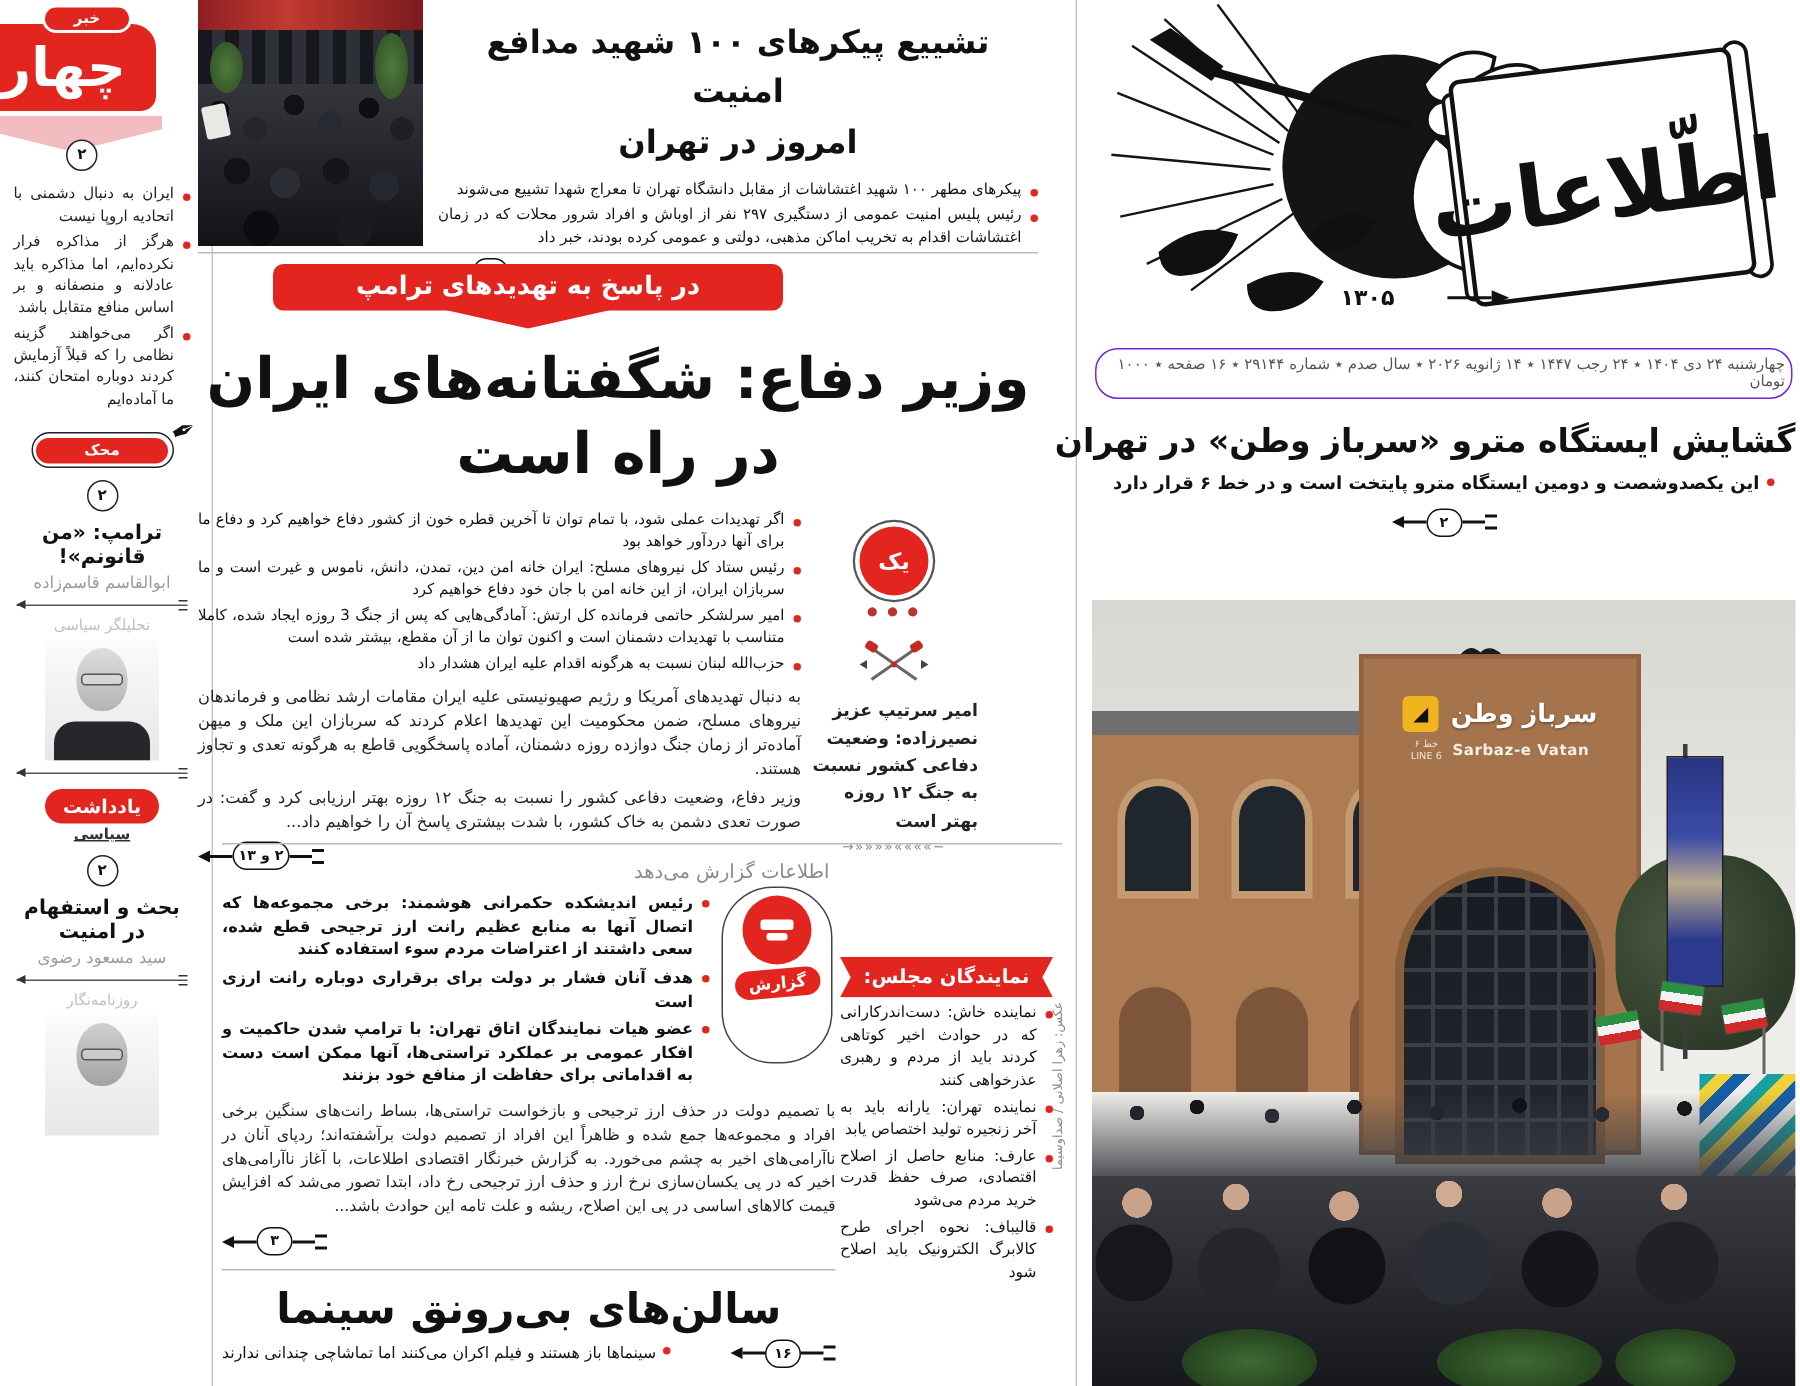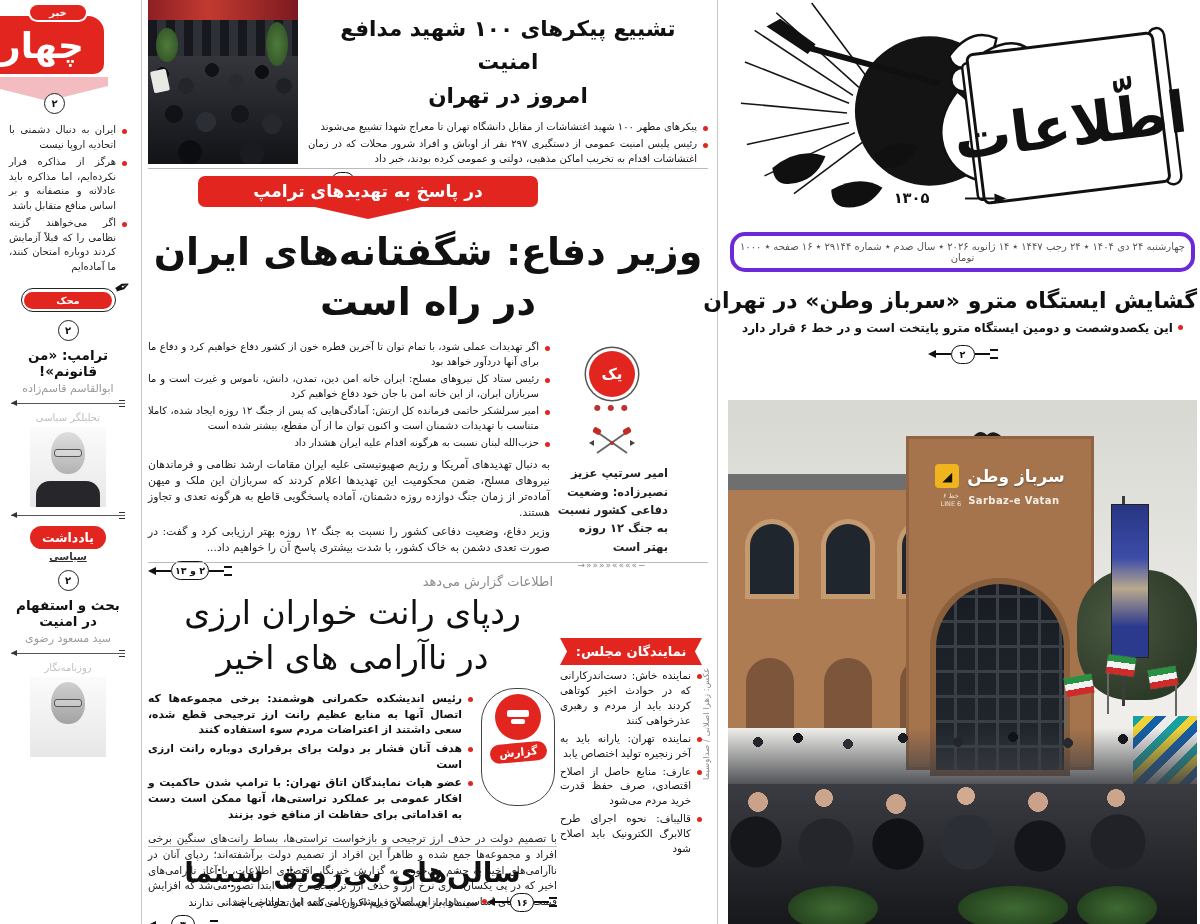--- a/index.html
+++ b/index.html
@@ -40,21 +40,21 @@
   .side-author{font-size:11px;color:#9a9a9a;text-align:center;margin:3px 0 1px;}
   .side-role{font-size:10px;color:#c0c0c0;text-align:center;margin:2px 0 2px;}
   .note-pill{background:var(--red);color:#fff;border-radius:15px;font-size:12.5px;font-weight:bold;text-align:center;width:76px;padding:4px 0;margin:10px auto 2px;}
   .note-cat{font-size:10px;font-weight:bold;color:#333;text-align:center;text-decoration:underline;}
   .bust{width:76px;height:80px;margin:4px auto 2px;background:linear-gradient(#fbfbfb,#e7e7e7);position:relative;overflow:hidden;}
   .bust .head{position:absolute;top:5px;left:50%;transform:translateX(-50%);width:34px;height:42px;background:linear-gradient(#cfcfcf,#a3a3a3);border-radius:50% 50% 46% 46%;}
   .bust .spec{position:absolute;top:22px;left:50%;transform:translateX(-50%);width:26px;height:6px;border:1px solid #555;border-radius:3px;background:rgba(255,255,255,.25);}
   .bust .sh{position:absolute;bottom:0;left:50%;transform:translateX(-50%);width:64px;height:26px;background:#4c4c52;border-radius:14px 14px 0 0;}
   .bust.b1 .head{background:linear-gradient(#dedede,#b3b3b3);} .bust.b1 .sh{background:#26262b;}
   
-  #center{position:absolute;left:148px;top:0;width:560px;}
+  #center{position:absolute;left:132px;top:0;width:560px;}
   .top-story{display:flex;gap:10px;height:166px;}
   .top-photo{width:150px;height:164px;position:relative;overflow:hidden;flex:none;background:#1c1d22;}
   .drape{position:absolute;top:0;left:0;right:0;height:20px;background:linear-gradient(90deg,#8c1f24,#c23a30 40%,#7c1a1f);}
   .fstage{position:absolute;top:20px;left:0;right:0;height:38px;background:repeating-linear-gradient(90deg,#16181d 0 9px,#2d3036 9px 18px);}
   .fcrowd{position:absolute;top:56px;bottom:0;left:0;right:0;background:
     radial-gradient(circle 7px at 14px 18px,#0d0e11 97%,transparent),
     radial-gradient(circle 8px at 38px 30px,#23252b 97%,transparent),
     radial-gradient(circle 7px at 64px 14px,#101216 97%,transparent),
     radial-gradient(circle 8px at 88px 26px,#272a31 97%,transparent),
     radial-gradient(circle 7px at 114px 16px,#0d0e11 97%,transparent),
@@ -98,31 +98,31 @@
   .s2top{width:46px;height:46px;border-radius:50%;background:var(--red);display:flex;flex-direction:column;align-items:center;justify-content:center;gap:2px;}
   .s2top .k1{width:22px;height:7px;background:#fff;border-radius:2px;}
   .s2top .k2{width:14px;height:5px;background:#fff;border-radius:2px;}
   .s2bot{background:var(--red);color:#fff;border-radius:11px;font-size:11px;font-weight:bold;padding:3px 9px;transform:rotate(-5deg);}
   .rep-bullets{font-size:10.8px;font-weight:bold;flex:1;}
   .rep-para{font-size:10.5px;color:#222;line-height:1.5;text-align:justify;margin-top:6px;}
   
   #cinema{position:absolute;left:148px;top:852px;width:409px;}
   .cin-hl{font-weight:bold;font-size:28px;text-align:center;margin:4px 0 4px;}
   .cin-row{display:flex;align-items:center;}
-  .cin-bullet{flex:1;font-size:10.5px;text-align:right;position:relative;}
+  .cin-bullet{flex:1;font-size:10.5px;text-align:left;position:relative;}
   .cin-bullet::before{content:"";display:inline-block;width:5px;height:5px;border-radius:50%;background:var(--red);margin-left:4px;vertical-align:2px;}
   
   #majles{position:absolute;left:560px;top:612px;width:142px;}
   .ribbon{background:var(--red);color:#fff;font-weight:bold;font-size:13px;text-align:center;padding:6px 0;clip-path:polygon(0 0,100% 0,95% 50%,100% 100%,0 100%,5% 50%);margin-top:26px;}
   .maj-hl{font-weight:bold;font-size:25px;line-height:1.45;text-align:center;margin:8px 0 6px;}
   .maj-bullets{font-size:10.3px;}
   
   #rightcol{position:absolute;left:728px;top:0;width:469px;}
   .emblem{display:block;margin:0 auto;width:452px;height:226px;}
-  .dateline{border:4px solid #6d28d9;border-radius:15px;color:#555;font-size:10px;text-align:center;padding:5px 4px;margin:6px 2px 0;}
+  .dateline{border:1px solid #6d28d9;border-radius:15px;color:#555;font-size:10px;padding:5px 4px;margin:6px 2px 0;}
   .ph-hl{font-weight:bold;font-size:22px;text-align:center;margin:16px 0 8px;white-space:nowrap;}
   .ph-bullet{font-size:12px;font-weight:bold;text-align:center;margin-bottom:8px;}
   .ph-bullet::before{content:"";display:inline-block;width:5px;height:5px;border-radius:50%;background:var(--red);margin-left:5px;vertical-align:2px;}
   .ph-pref{text-align:center;margin-bottom:6px;}
   
   .metro{position:absolute;left:728px;top:400px;width:469px;height:524px;overflow:hidden;background:linear-gradient(#d8d8d3,#efeeea 55%);}
   .bird{position:absolute;left:52%;top:28px;}
   .bldg-left{position:absolute;left:0;top:88px;width:252px;height:240px;background:#ad7c52;}
   .bldg-left::before{content:"";position:absolute;top:-14px;left:-4px;right:-4px;height:16px;background:#6f6f6f;}
   .win{position:absolute;top:36px;width:44px;height:70px;background:#20262e;border-radius:22px 22px 0 0;box-shadow:0 0 0 5px #c49a70;}
@@ -276,21 +276,21 @@
               <path d="M46,17 l-5,-3 v6 z" fill="#444"></path>
             <circle cx="23" cy="17" r="2" fill="#c22a22"></circle>
           </svg>
           <div class="squote">امیر سرتیپ عزیز نصیرزاده: وضعیت دفاعی کشور نسبت به جنگ ۱۲ روزه بهتر است</div>
           <div class="qarr"></div>
         </aside>
         <div class="lead-main">
           <ul class="bullets lead-bullets">
             <li>اگر تهدیدات عملی شود، با تمام توان تا آخرین قطره خون از کشور دفاع خواهیم کرد و دفاع ما برای آنها دردآور خواهد بود</li>
             <li>رئیس ستاد کل نیروهای مسلح: ایران خانه امن دین، تمدن، دانش، ناموس و غیرت است و ما سربازان ایران، از این خانه امن با جان خود دفاع خواهیم کرد</li>
-            <li>امیر سرلشکر حاتمی فرمانده کل ارتش: آمادگی‌هایی که پس از جنگ ۱۲ روزه ایجاد شده، کاملا متناسب با تهدیدات دشمنان است و اکنون توان ما از آن مقطع، بیشتر شده است</li>
+            <li>امیر سرلشکر حاتمی فرمانده کل ارتش: آمادگی‌هایی که پس از جنگ 3 روزه ایجاد شده، کاملا متناسب با تهدیدات دشمنان است و اکنون توان ما از آن مقطع، بیشتر شده است</li>
             <li>حزب‌الله لبنان نسبت به هرگونه اقدام علیه ایران هشدار داد</li>
           </ul>
           <div class="lead-paras">
             <p>به دنبال تهدیدهای آمریکا و رژیم صهیونیستی علیه ایران مقامات ارشد نظامی و فرماندهان نیروهای مسلح، ضمن محکومیت این تهدیدها اعلام کردند که سربازان این ملک و میهن آماده‌تر از زمان جنگ دوازده روزه دشمنان، آماده پاسخگویی قاطع به هرگونه تعدی و تجاوز هستند.</p>
             <p>وزیر دفاع، وضعیت دفاعی کشور را نسبت به جنگ ۱۲ روزه بهتر ارزیابی کرد و گفت: در صورت تعدی دشمن به خاک کشور، با شدت بیشتری پاسخ آن را خواهیم داد...</p>
           </div>
           <div class="prefline"><span class="pref">
                 <span class="tri"></span>
                 <span class="ln"></span>
                 <span class="num">۲ و ۱۳</span>
@@ -299,22 +299,20 @@
               </span></div>
         </div>
       </div>
     </div>
   </div>
 
   <div class="hrule" style="left:148px;width:560px;top:562px;"></div>
 
   <div id="report">
     <div class="rep-kicker">اطلاعات گزارش می‌دهد</div>
-    <div class="rep-hl pre">ردپای رانت خواران ارزی
-در ناآرامی های اخیر</div>
     <div class="rep-row">
       <div class="stamp2">
         <div class="s2top">
             <span class="k1"></span>
             <span class="k2"></span>
           </div>
         <div class="s2bot">گزارش</div>
       </div>
       <ul class="bullets rep-bullets">
         <li>رئیس اندیشکده حکمرانی هوشمند: برخی مجموعه‌ها که اتصال آنها به منابع عظیم رانت ارز ترجیحی قطع شده، سعی داشتند از اعتراضات مردم سوء استفاده کنند</li>

